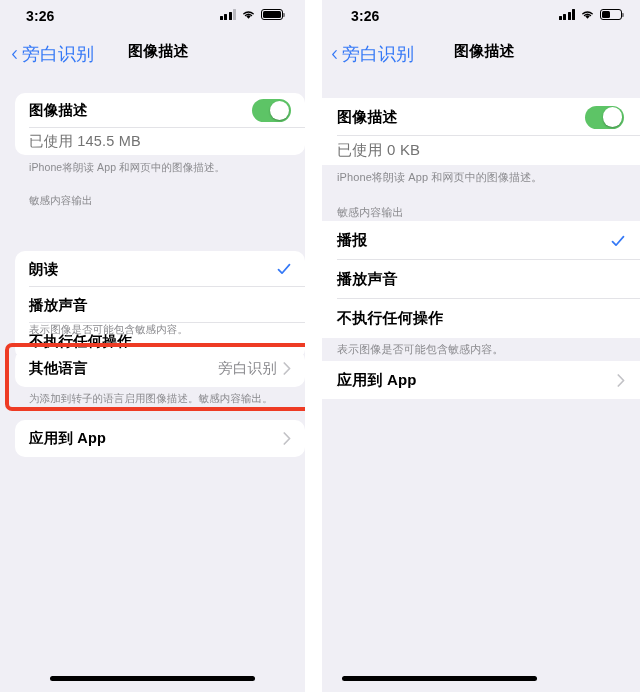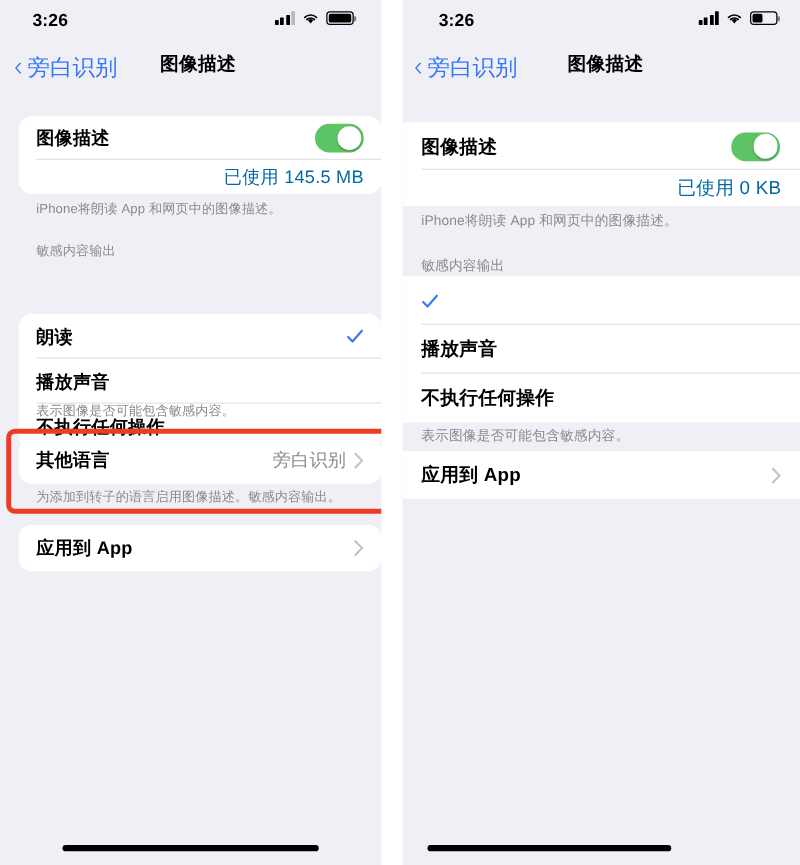--- a/index.html
+++ b/index.html
@@ -156,23 +156,22 @@
     letter-spacing: 0.2px;
     flex: 1;
   }
   .row .value {
     font-size: 14.5px;
     color: #8A8A8E;
     margin-right: 6px;
     letter-spacing: 0.2px;
   }
   .row.subtle .label {
-    color: #0369a1;
+    color: #737373;
     font-weight: normal;
-    text-align: right;
   }
   .divider {
     position: absolute;
     bottom: 0;
     height: 1px;
     background: #E3E3E7;
   }
   .chev-right {
     width: 8px;
     height: 13px;
@@ -381,20 +380,21 @@
       <div class="row subtle" style="padding:0 15px; height:29px;">
         <span class="label" style="font-size:15px;">已使用 0 KB</span>
       </div>
     </div>
     <div class="footnote" style="left:15px; top:170px; width:300px; font-size:11px;">iPhone将朗读 App 和网页中的图像描述。</div>
 
     <div class="group-header" style="left:15px; top:205px; font-size:11px;">敏感内容输出</div>
 
     <div class="card" style="left:0; top:221px; width:318px; height:117px;">
       <div class="row" style="padding:0 15px; height:39px;">
+        <span class="label" style="font-size:15px;">播报</span>
         <svg class="check" viewBox="0 0 14 14">
           <path d="M1.5 7.6 L5 11.2 L12.5 2.6" stroke="#3478F6" stroke-width="1.7" fill="none" stroke-linecap="round" stroke-linejoin="round"></path>
         </svg>
         <span class="divider" style="left:15px; right:0;"></span>
       </div>
       <div class="row" style="padding:0 15px; height:39px;">
         <span class="label" style="font-size:15px;">播放声音</span>
         <span class="divider" style="left:15px; right:0;"></span>
       </div>
       <div class="row" style="padding:0 15px; height:39px;">

